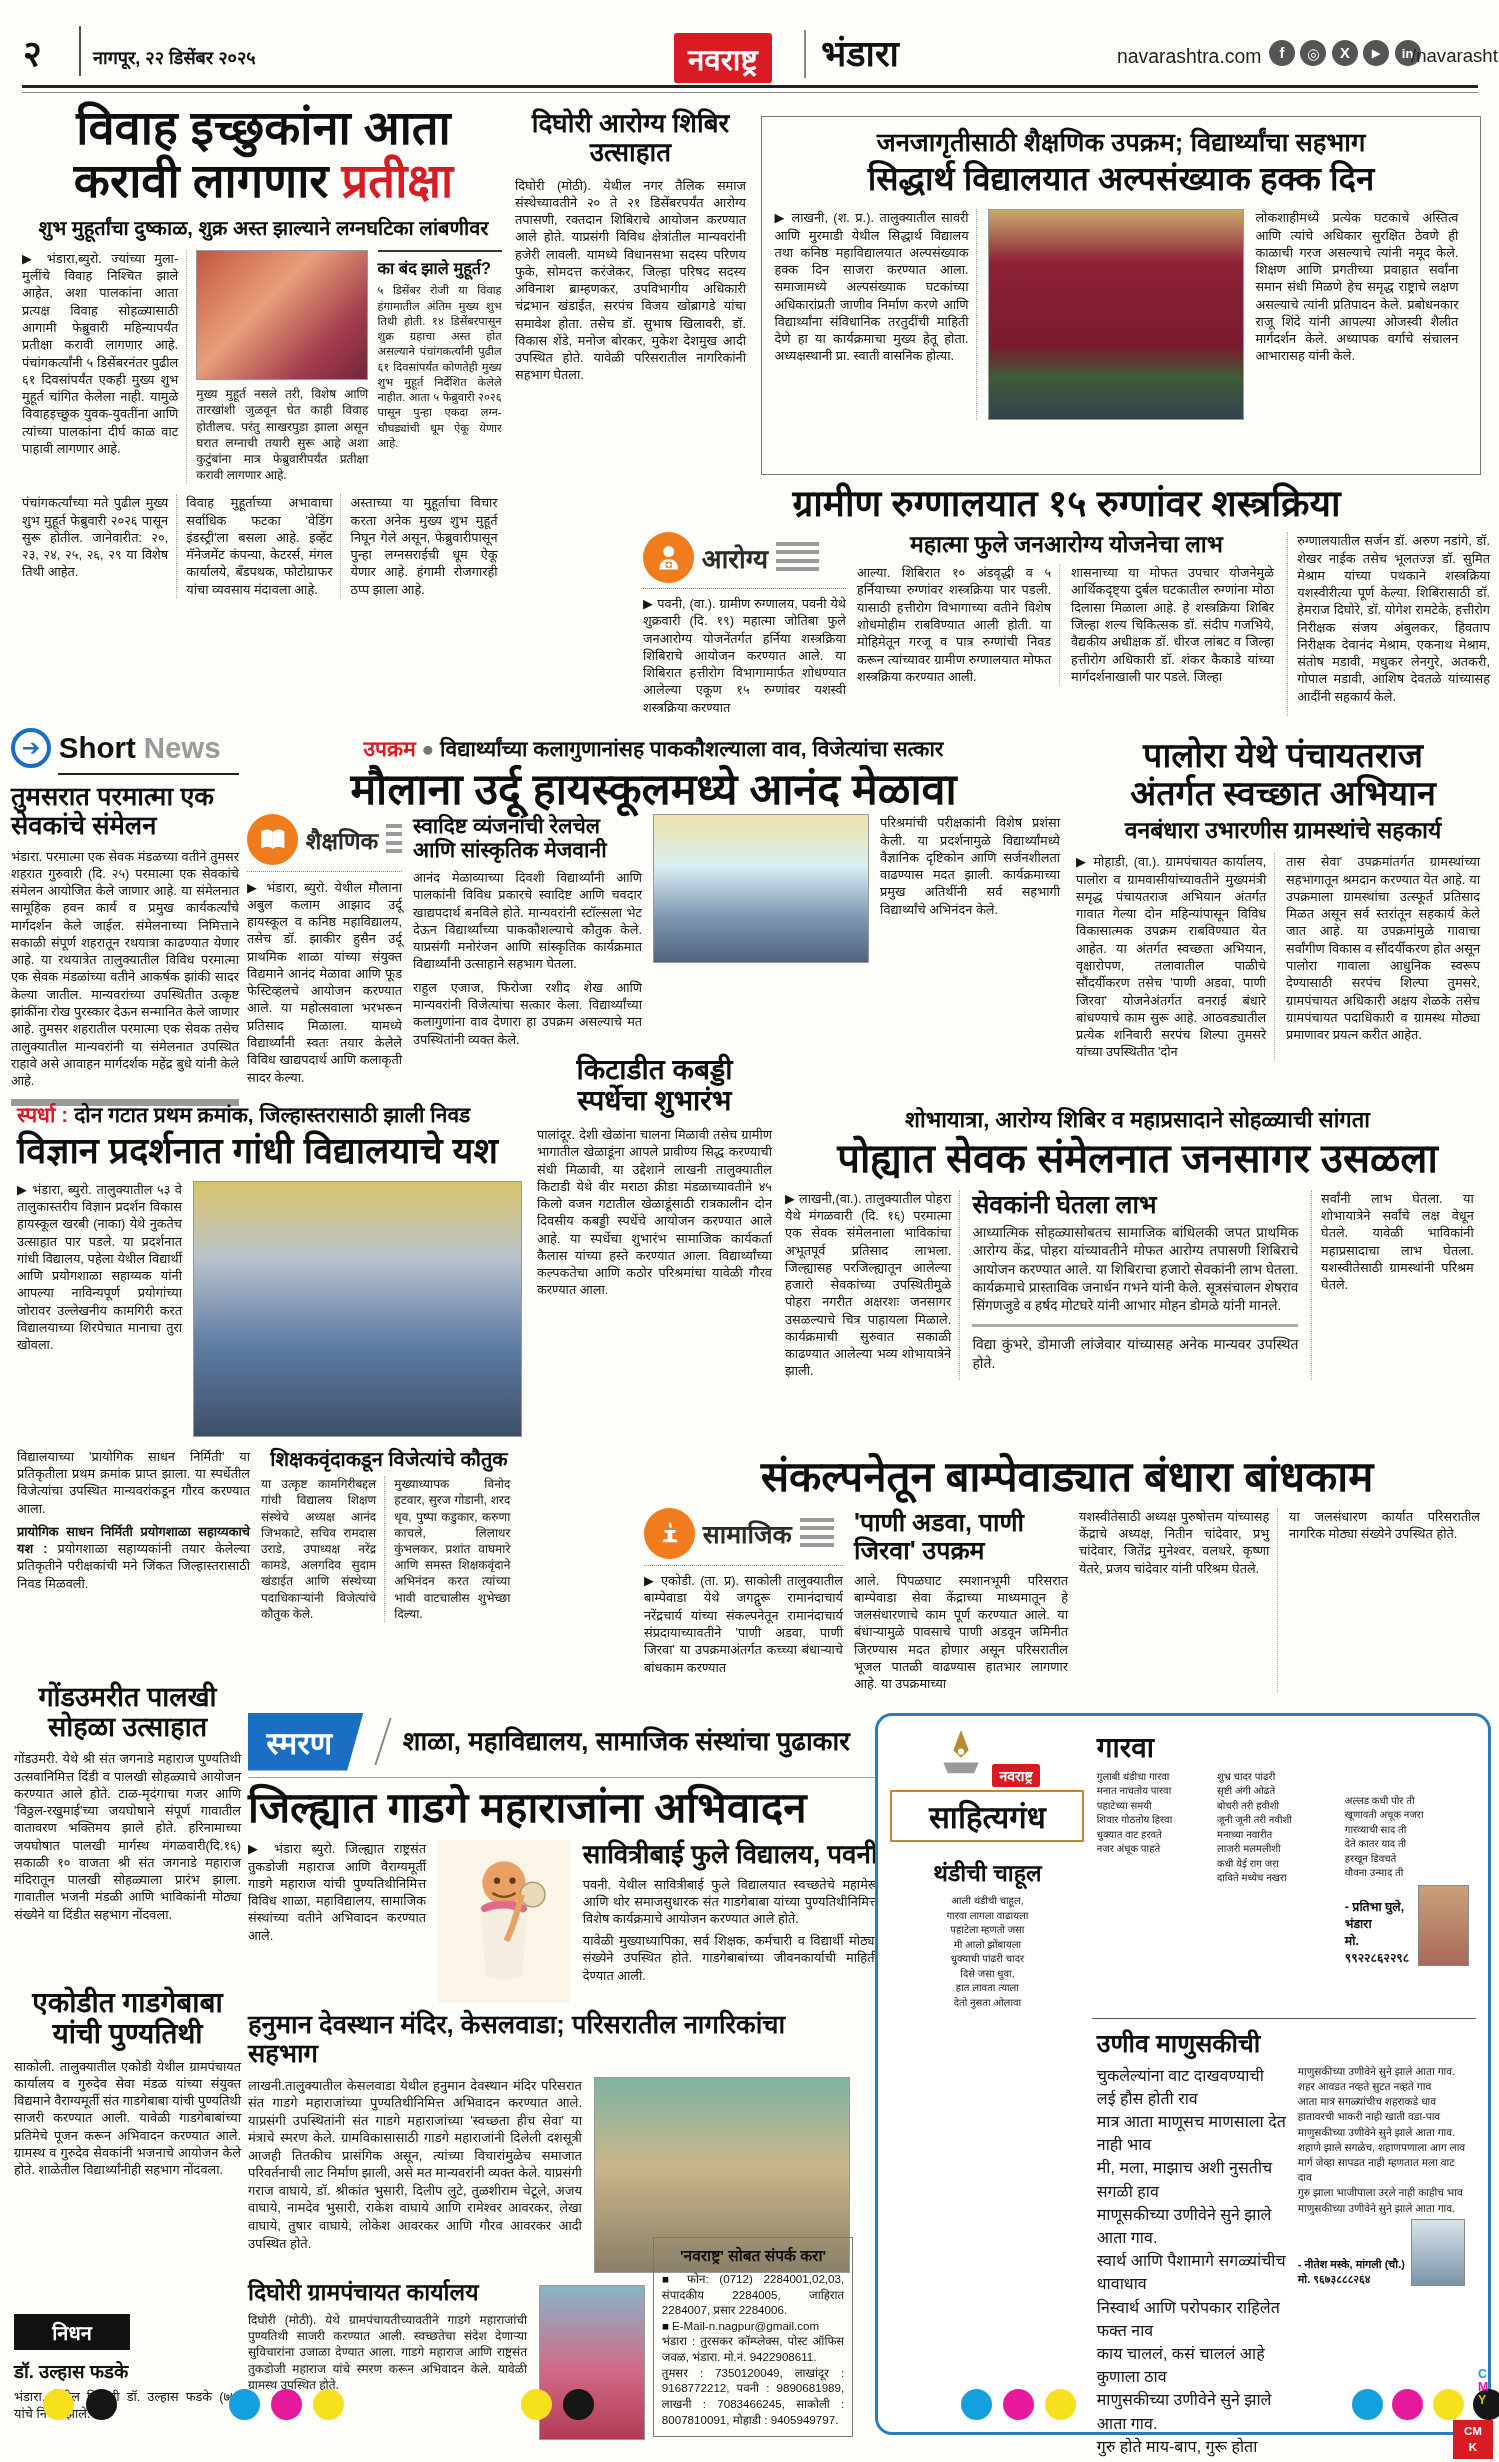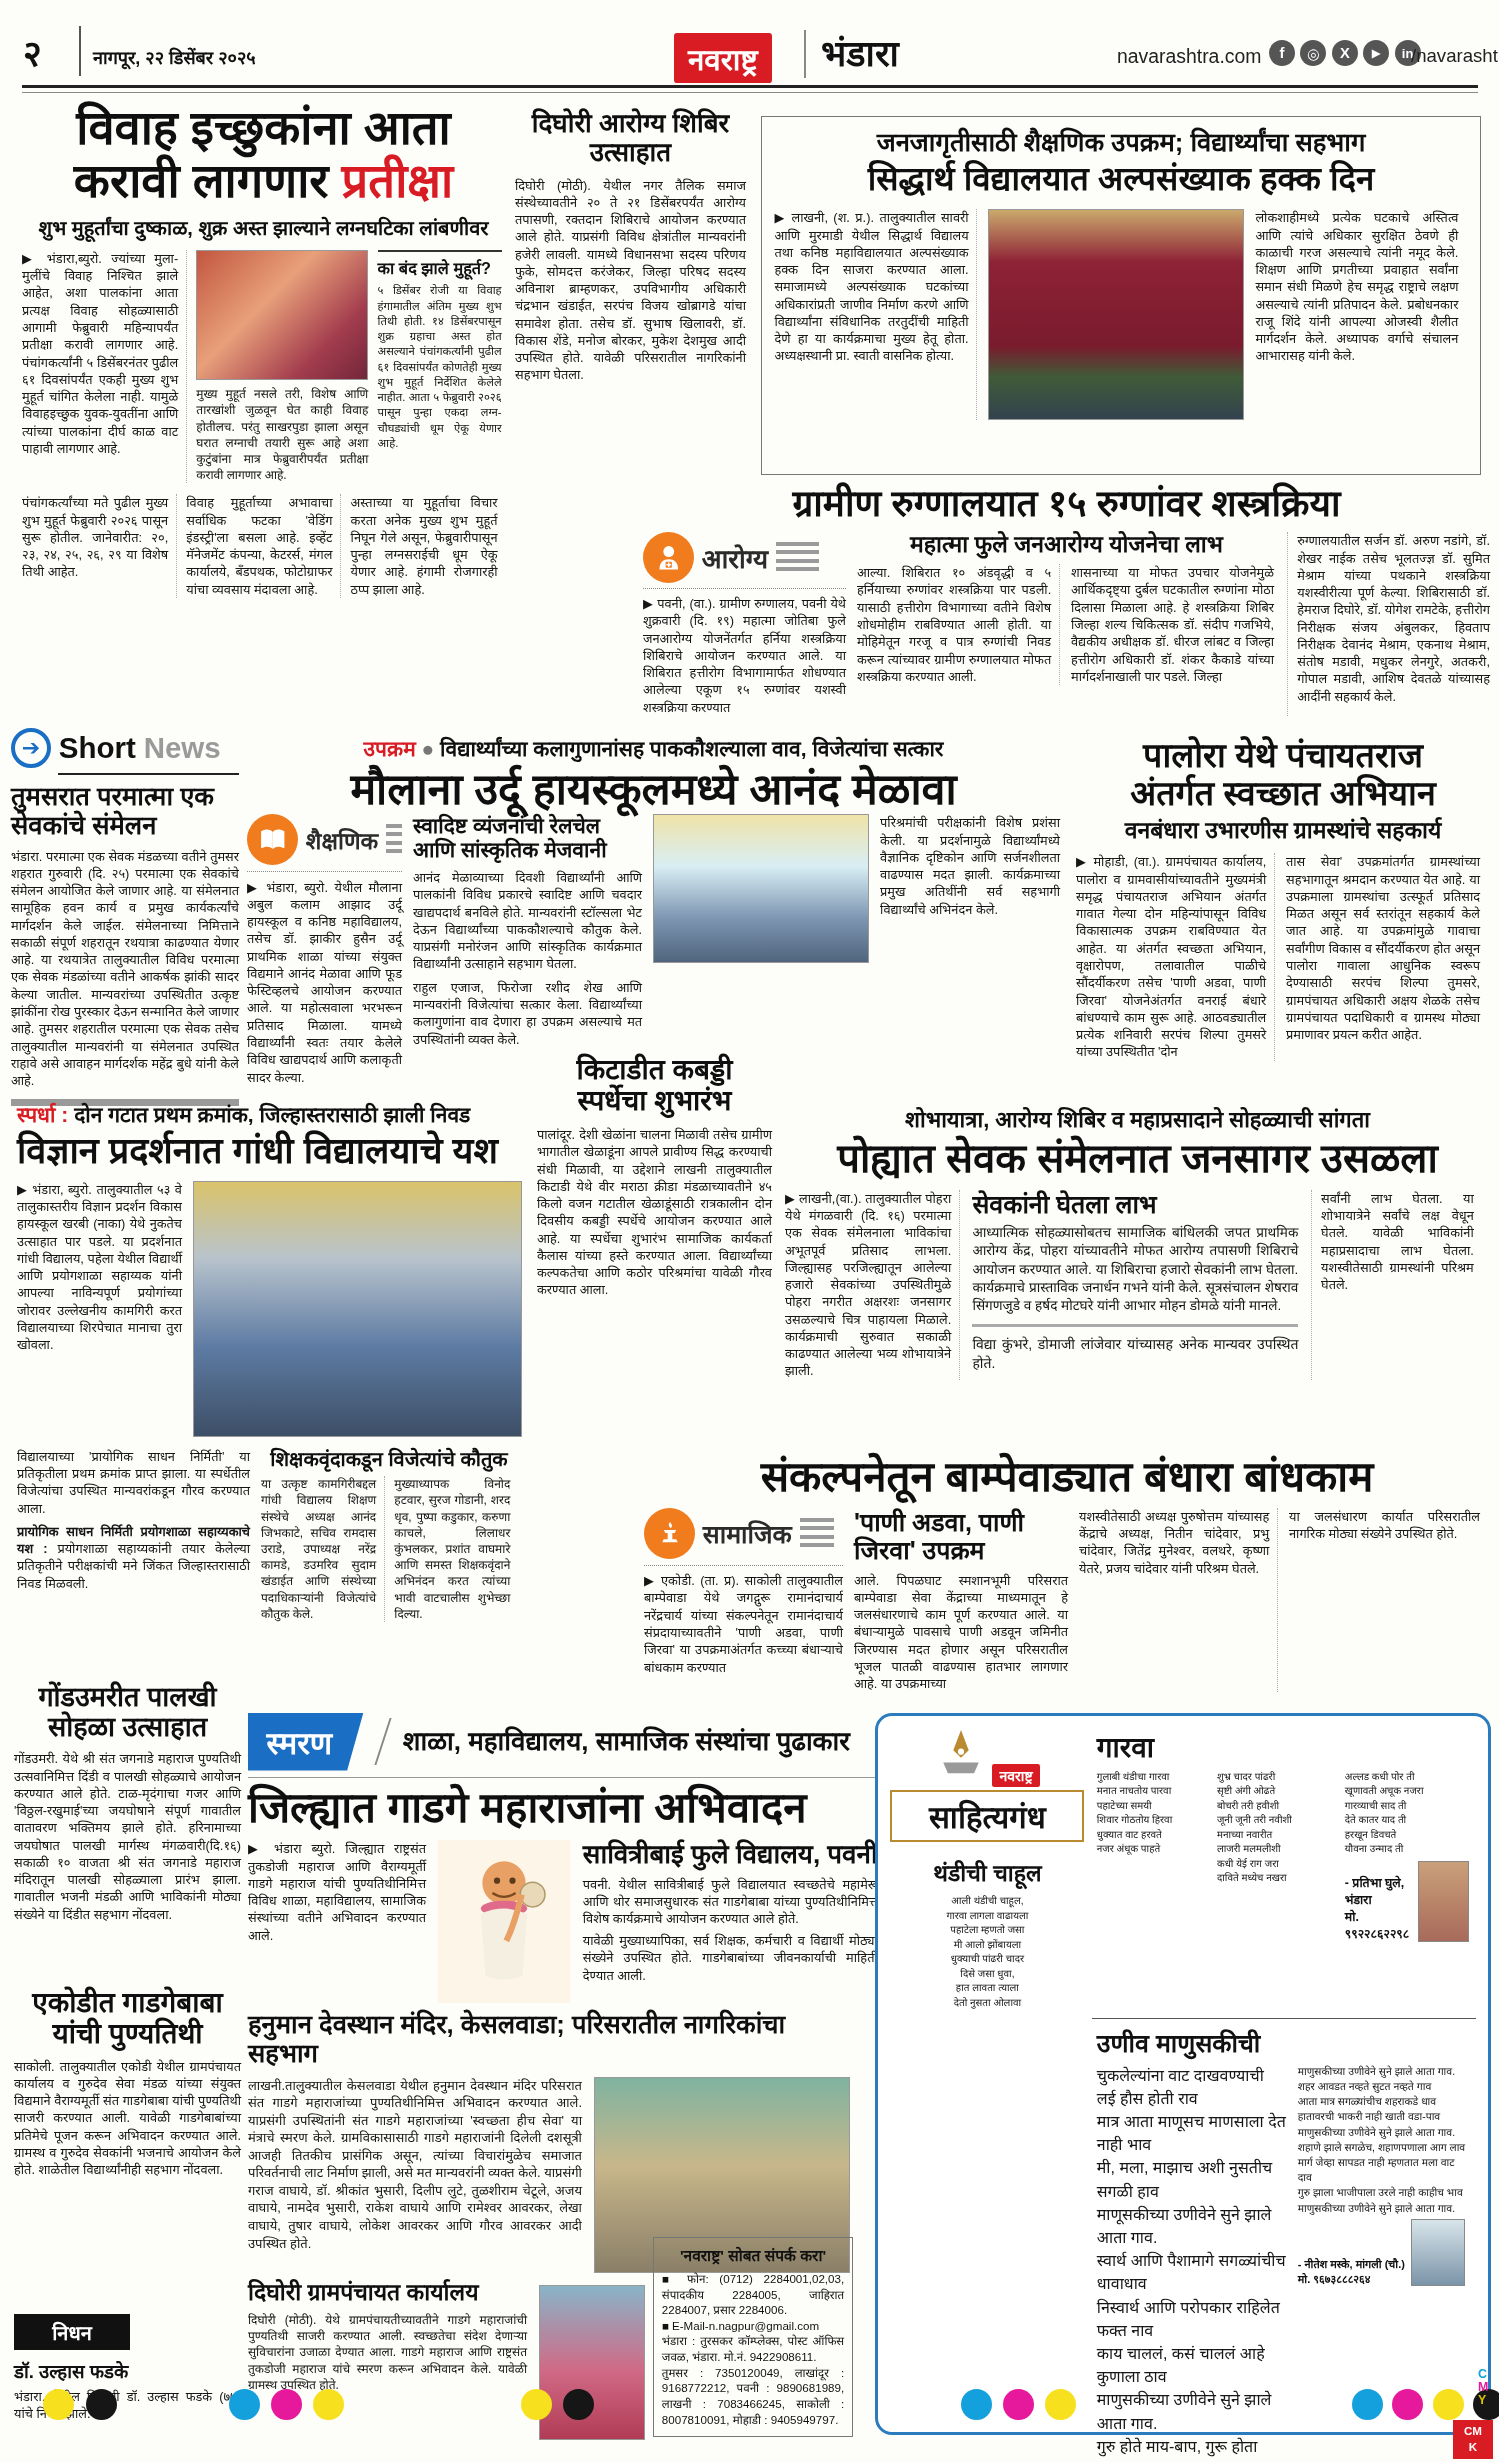--- a/index.html
+++ b/index.html
@@ -191,21 +191,21 @@
       <div class="photo" style="width:329px;height:256px;background:linear-gradient(180deg,#d9c36a 0%,#b8c3cc 30%,#5d7ba3 65%,#3d4f66 100%);flex:0 0 329px;"></div>
     </div>
     <div style="display:flex;gap:11px;margin-top:11px;">
       <div style="width:233px;">
         <div class="body">विद्यालयाच्या 'प्रायोगिक साधन निर्मिती' या प्रतिकृतीला प्रथम क्रमांक प्राप्त झाला. या स्पर्धेतील विजेत्यांचा उपस्थित मान्यवरांकडून गौरव करण्यात आला.</div>
         <div class="body" style="margin-top:6.2px;"><span style="font-weight:bold;">प्रायोगिक साधन निर्मिती प्रयोगशाळा सहाय्यकाचे यश :</span> <span>प्रयोगशाळा सहाय्यकांनी तयार केलेल्या प्रतिकृतीने परीक्षकांची मने जिंकत जिल्हास्तरासाठी निवड मिळवली.</span></div>
       </div>
       <div style="width:256px;">
         <div class="hl" style="font-size:20px;">शिक्षकवृंदाकडून विजेत्यांचे कौतुक</div>
         <div style="display:flex;gap:9.3px;margin-top:6.2px;">
-          <div class="body colrule" style="width:124px;font-size:12px;">या उत्कृष्ट कामगिरीबद्दल गांधी विद्यालय शिक्षण संस्थेचे अध्यक्ष आनंद जिभकाटे, सचिव रामदास उराडे, उपाध्यक्ष नरेंद्र कामडे, डउमरिव सुदाम खंडाईत आणि संस्थेच्या पदाधिकाऱ्यांनी विजेत्यांचे कौतुक केले.</div>
+          <div class="body colrule" style="width:124px;font-size:12px;">या उत्कृष्ट कामगिरीबद्दल गांधी विद्यालय शिक्षण संस्थेचे अध्यक्ष आनंद जिभकाटे, सचिव रामदास उराडे, उपाध्यक्ष नरेंद्र कामडे, अलगदिव सुदाम खंडाईत आणि संस्थेच्या पदाधिकाऱ्यांनी विजेत्यांचे कौतुक केले.</div>
           <div class="body" style="width:116px;font-size:12px;">मुख्याध्यापक विनोद हटवार, सुरज गोडानी, शरद धृव, पुष्पा कडुकार, करुणा काचले, लिलाधर कुंभलकर, प्रशांत वाघमारे आणि समस्त शिक्षकवृंदाने अभिनंदन करत त्यांच्या भावी वाटचालीस शुभेच्छा दिल्या.</div>
         </div>
       </div>
     </div>
   </div>
 
   <div class="abs" style="left:537px;top:1054px;width:235px;">
     <div class="hl" style="font-size:28px;">
       <span>किटाडीत कबड्डी</span><br>
       <span>स्पर्धेचा शुभारंभ</span>
@@ -358,21 +358,21 @@
 धुक्यात वाट हरवते
 नजर अंधूक पाहते</div>
           <div class="vers pre" style="width:124px;">शुभ्र चादर पांढरी
 सृष्टी अंगी ओढते
 बोचरी तरी हवीशी
 जूनी जूनी तरी नवीशी
 मनाच्या नवारीत
 लाजरी मलमलीशी
 कधी येई राग जरा
 दाविते मध्येच नखरा</div>
-          <div style="width:124px;">
+          <div style="width:124px;margin-top:24px;">
             <div class="vers pre">अल्लड कधी पोर ती
 खूणावती अचूक नजरा
 गारव्याची साद ती
 देते कातर याद ती
 हरखून डिवचते
 यौवना उन्माद ती</div>
             <div style="display:flex;gap:6.2px;margin-top:4.7px;align-items:flex-end;">
               <div class="auth pre">- प्रतिभा घुले, भंडारा
 मो. ९९२२८६२२९८</div>
               <div class="portrait" style="background:linear-gradient(180deg,#caa07a,#a86a5a);"></div>

